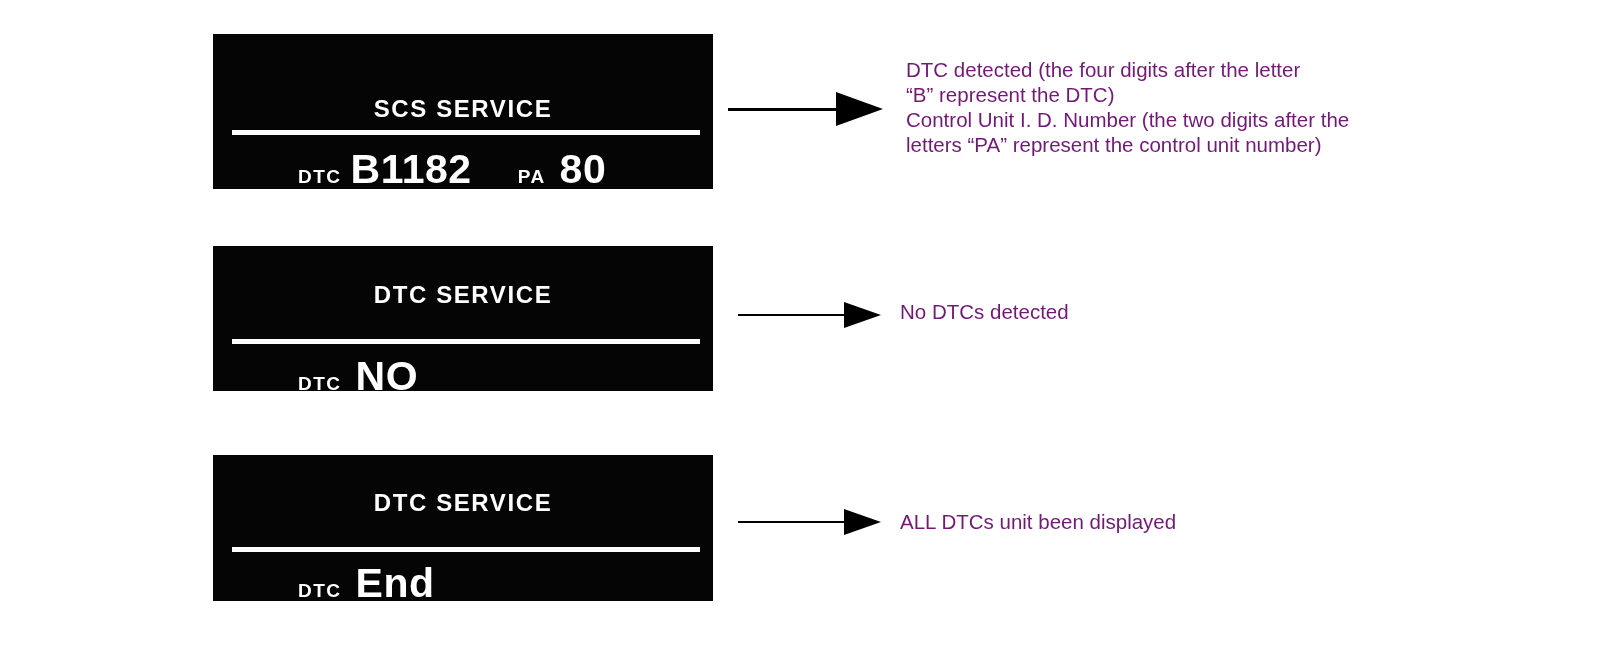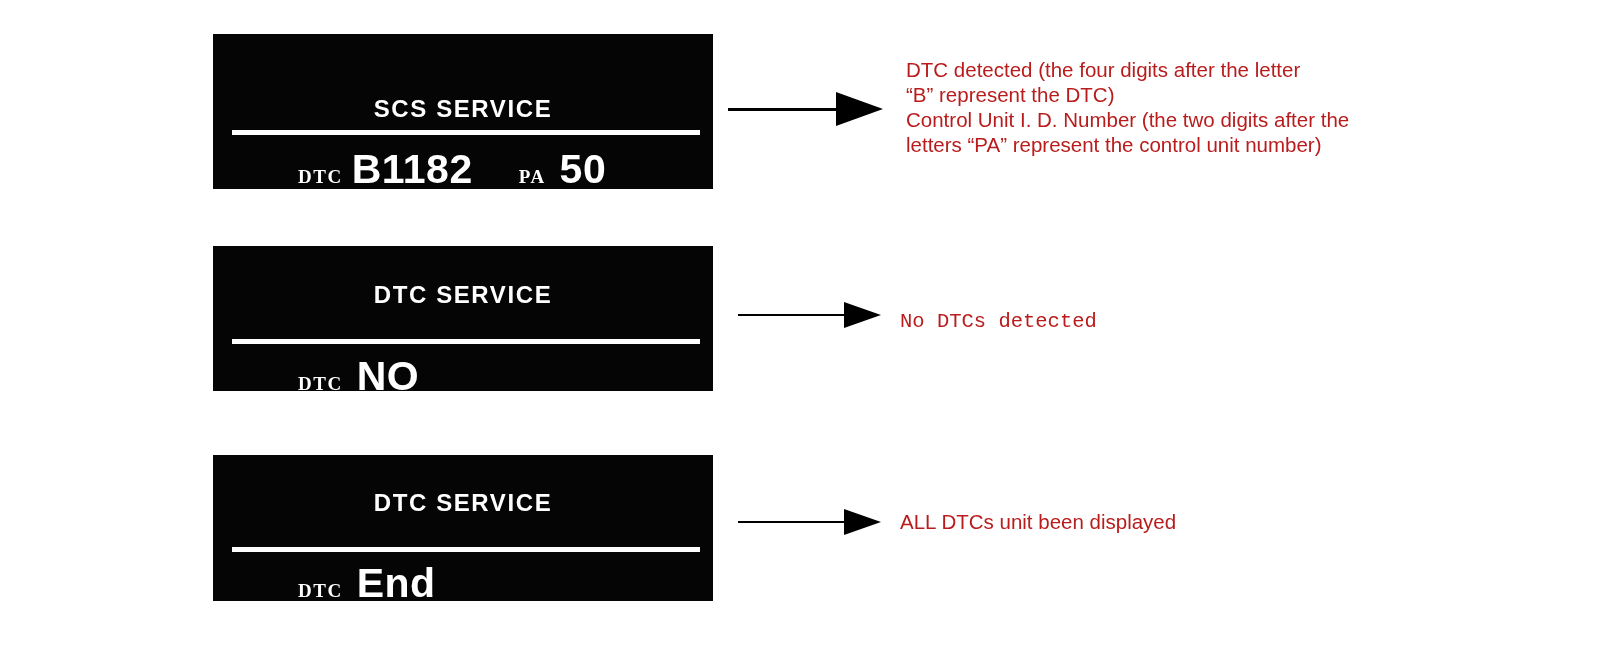--- a/index.html
+++ b/index.html
@@ -66,21 +66,20 @@
     display: flex;
     align-items: baseline;
   }
   .lcd-row1 .lcd-valueline { top: 112px; padding-left: 85px; }
   .lcd-row2 .lcd-valueline { top: 107px; padding-left: 85px; }
   .lcd-row3 .lcd-valueline { top: 105px; padding-left: 85px; }
 
   .lbl-small {
     font-size: 19px;
     letter-spacing: 1.5px;
-    font-family: Liberation Serif, serif;
   }
   .val-big {
     font-size: 41px;
     letter-spacing: 0.5px;
   }
   .gap-wide { display: inline-block; width: 46px; }
   .gap-mid  { display: inline-block; width: 14px; }
   .gap-sm   { display: inline-block; width: 9px; }
 
   
@@ -112,41 +111,41 @@
   .arrow-3 { left: 738px; top: 522px; width: 140px; }
   .arrow-3 .shaft { top: -1px; width: 110px; height: 2px; }
   .arrow-3 .head  { left: 106px; top: -13px; border-width: 13px 0 13px 37px; }
 
   
   .annotation {
     position: absolute;
     font-family: "Liberation Sans", sans-serif;
     font-size: 20.5px;
     line-height: 25px;
-    color: #b91c1c;
+    color: #701a75;
     white-space: pre;
   }
   .annotation-1 { left: 906px; top: 57px; }
-  .annotation-2 { left: 900px; top: 309px; font-family: Liberation Mono, monospace; }
+  .annotation-2 { left: 900px; top: 299px; }
   .annotation-3 { left: 900px; top: 509px; }
 </style>
 </head>
 <body>
 
 <div class="lcd lcd-row1">
   <div class="lcd-title">SCS SERVICE</div>
   <div class="lcd-divider"></div>
   <div class="lcd-valueline">
     <span class="lbl-small">DTC</span>
     <span class="gap-sm"></span>
     <span class="val-big">B1182</span>
     <span class="gap-wide"></span>
     <span class="lbl-small">PA</span>
     <span class="gap-mid"></span>
-    <span class="val-big">50</span>
+    <span class="val-big">80</span>
   </div>
 </div>
 
 <div class="arrow arrow-1">
   <div class="shaft"></div>
   <div class="head"></div>
 </div>
 
 <div class="annotation annotation-1">DTC detected (the four digits after the letter
 “B” represent the DTC)

